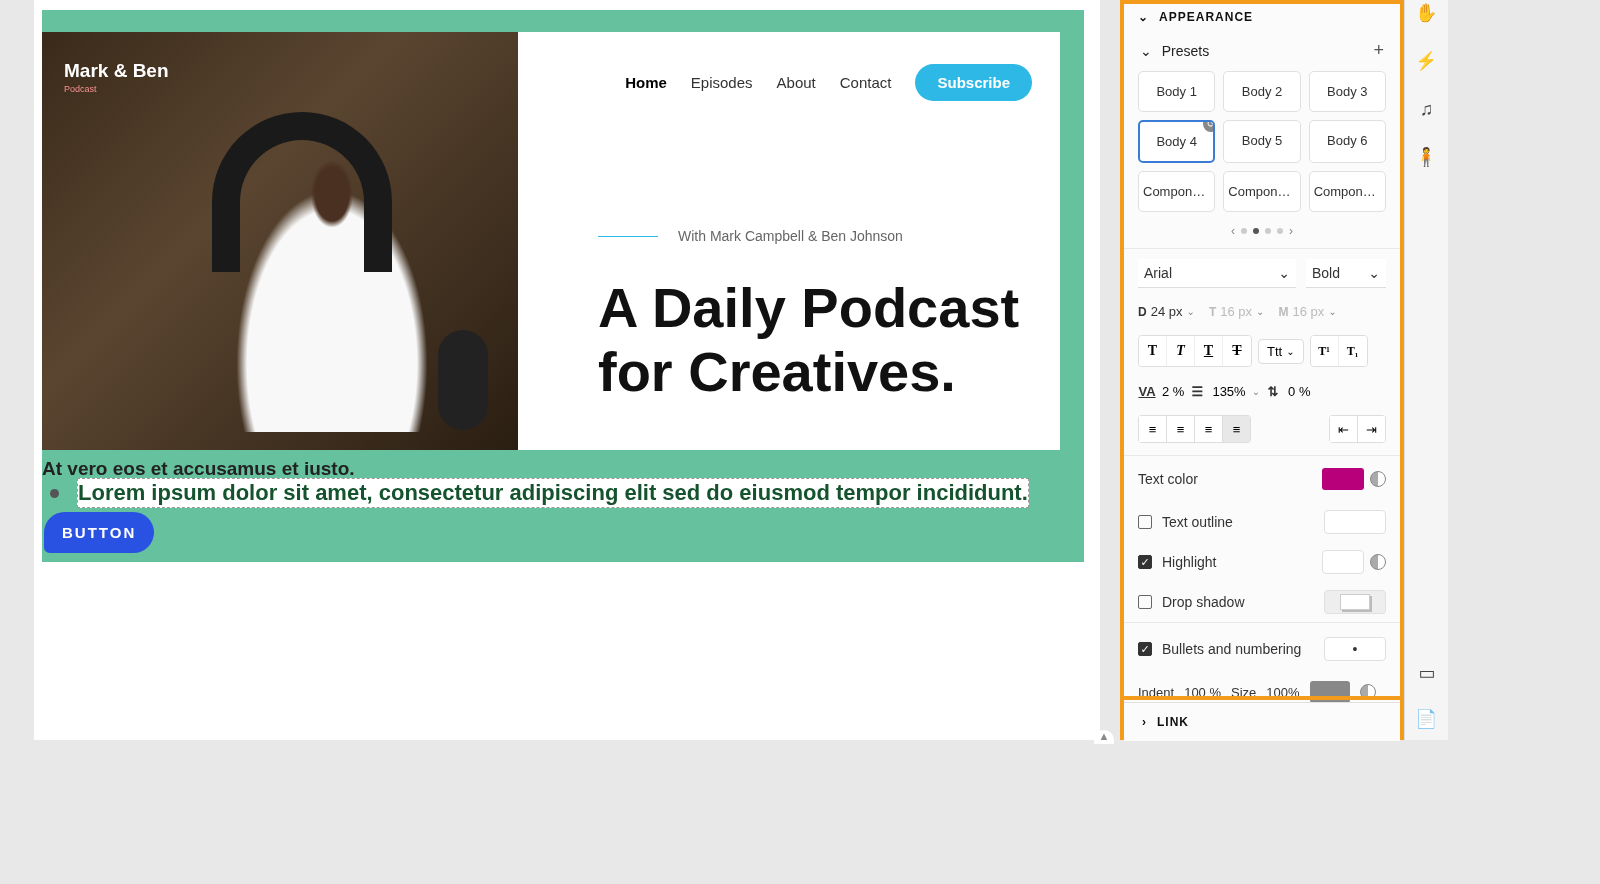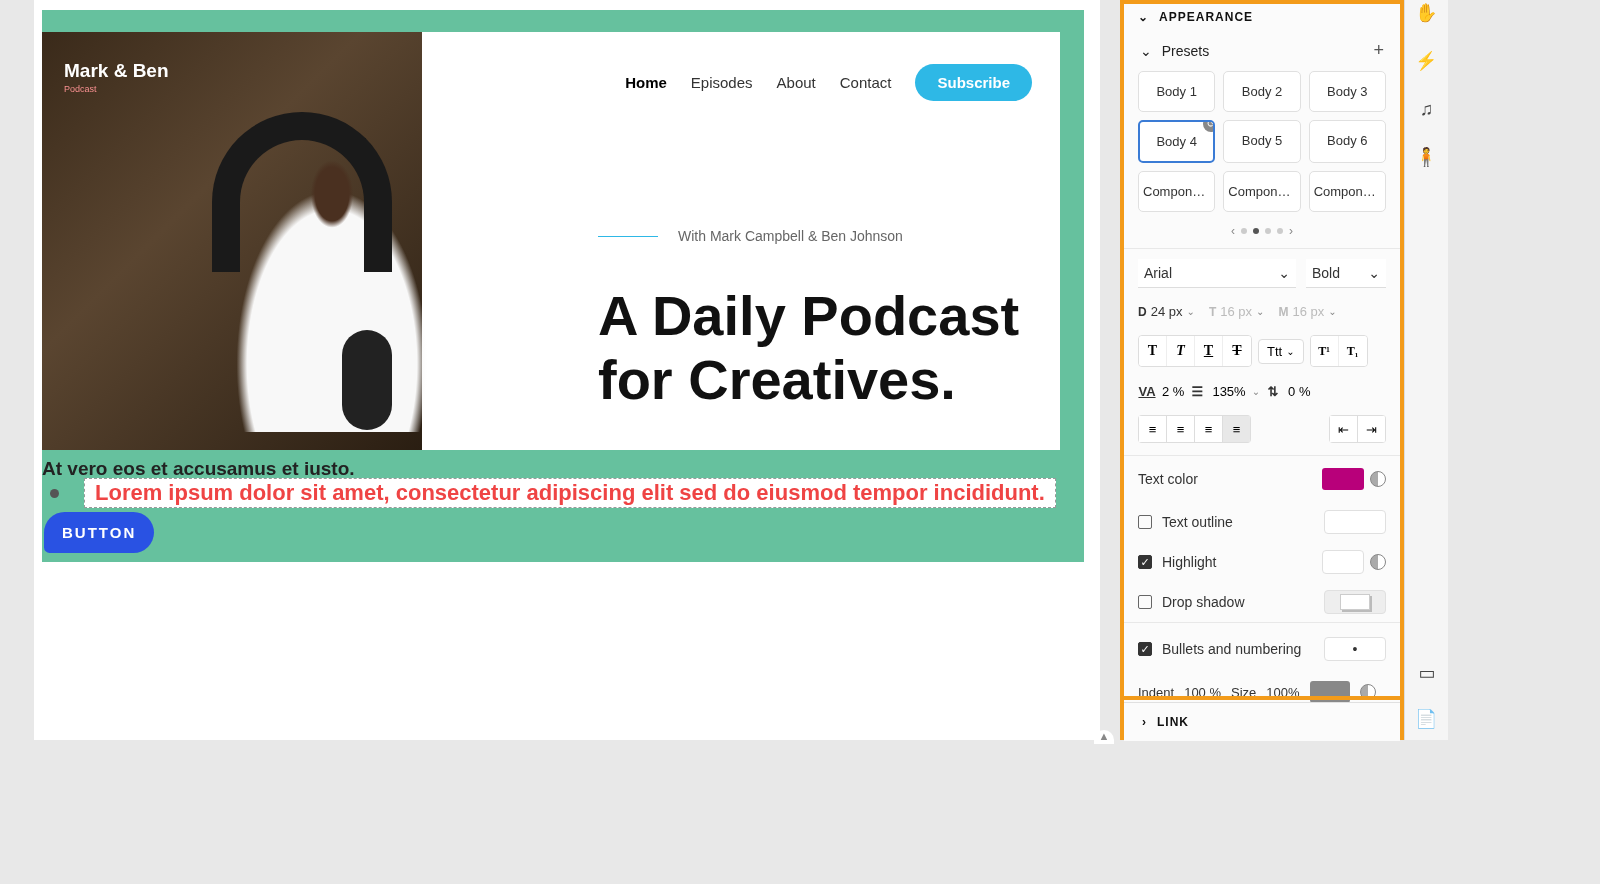--- a/index.html
+++ b/index.html
@@ -3,40 +3,40 @@
 <meta charset="utf-8">
 <style>
 * { margin: 0; padding: 0; box-sizing: border-box; font-family: Arial, sans-serif; }
 body { background: #e8e8e8; width: 1600px; height: 884px; overflow: hidden; position: relative; }
 
 
 .main-area { position: absolute; left: 0; top: 0; width: 1120px; height: 884px; background: #e8e8e8; }
 .page-wrapper { position: absolute; left: 34px; top: 0; width: 1066px; height: 740px; background: #fff; }
 .hero-block { position: absolute; left: 8px; top: 10px; width: 1042px; height: 552px; background: #66c19e; }
 .photo-section { position: absolute; left: 0; top: 22px; width: 1018px; height: 418px; background: #fff; border-radius: 0; overflow: hidden; }
-.photo-left { position: absolute; left: 0; top: 0; width: 380px; height: 418px; background: linear-gradient(135deg, #3a2a1a 0%, #5a4530 40%, #2a1e12 100%); text-decoration: underline; }
+.photo-left { position: absolute; left: 0; top: 0; width: 476px; height: 418px; background: linear-gradient(135deg, #3a2a1a 0%, #5a4530 40%, #2a1e12 100%); text-decoration: underline; }
 .photo-person { position: absolute; left: 140px; top: 60px; width: 300px; height: 340px; background: radial-gradient(ellipse at 50% 30%, #4a3020 8%, transparent 10%), radial-gradient(ellipse at 50% 80%, #f8f8f8 40%, transparent 45%); }
 .headphones { position: absolute; left: 170px; top: 80px; width: 180px; height: 160px; border: 28px solid #1a1a1a; border-bottom: none; border-radius: 90px 90px 0 0; }
 .mic { position: absolute; right: 30px; bottom: 20px; width: 50px; height: 100px; background: #222; border-radius: 25px; }
 .logo { position: absolute; left: 22px; top: 28px; color: #fff; z-index: 2; }
 .logo-main { font-size: 19px; font-weight: bold; }
 .logo-sub { font-size: 9px; color: #f89090; margin-top: 2px; }
 .nav-bar { position: absolute; right: 28px; top: 32px; display: flex; align-items: center; gap: 24px; z-index: 2; }
 .nav-link { font-size: 15px; color: #333; }
 .nav-link.active { font-weight: bold; color: #000; }
 .subscribe-btn { background: #2eb8e6; color: #fff; padding: 10px 22px; border-radius: 22px; font-size: 15px; font-weight: bold; }
 .tagline { position: absolute; left: 556px; top: 196px; display: flex; align-items: center; gap: 20px; font-size: 14px; color: #666; }
 .tagline-line { width: 60px; height: 1px; background: #2eb8e6; }
-.headline { position: absolute; left: 556px; top: 252px; font-family: Georgia, serif; font-size: 56px; font-weight: bold; line-height: 1.15; color: #111; }
+.headline { position: absolute; left: 556px; top: 244px; font-family: Georgia, serif; font-size: 56px; font-weight: bold; line-height: 1.15; color: #111; }
 .subtext { position: absolute; left: 556px; top: 396px; font-size: 14.5px; color: #555; }
 
 .text-line1 { position: absolute; left: 0; top: 448px; font-size: 19px; font-weight: bold; color: #222; }
 .bullet-row { position: absolute; left: 8px; top: 468px; display: flex; align-items: center; gap: 18px; }
 .bullet-dot { width: 9px; height: 9px; background: #555; border-radius: 50%; }
-.highlighted-text { background: #fff; color: #ef4444; font-size: 22px; font-weight: bold; padding: 1px 10px; border: 1px dashed #999; margin-left: 7px; }
+.highlighted-text { background: #fff; color: #14532d; font-size: 22px; font-weight: bold; padding: 1px 0; border: 1px dashed #999; }
 .main-button { position: absolute; left: 2px; top: 502px; background: #2952e3; color: #fff; padding: 12px 18px; border-radius: 22px 22px 22px 6px; font-size: 15px; font-weight: bold; letter-spacing: 2px; }
 
 .scroll-up { position: absolute; left: 1094px; top: 730px; width: 20px; height: 14px; background: #fff; border-radius: 10px 10px 0 0; font-size: 11px; text-align: center; color: #888; }
 
 
 .right-panel { position: absolute; left: 1120px; top: 0; width: 284px; height: 740px; background: #fbfbfb; border: 4px solid #f39b1a; border-bottom: none; }
 .right-panel-inner { height: 100%; overflow: hidden; }
 .section-header { display: flex; align-items: center; gap: 10px; padding: 6px 14px; font-size: 12px; font-weight: bold; letter-spacing: 1px; color: #111; cursor: pointer; }
 .section-header .chev { font-size: 12px; }
 .presets-row { display: flex; align-items: center; justify-content: space-between; padding: 10px 16px 4px; font-size: 14px; color: #222; }

